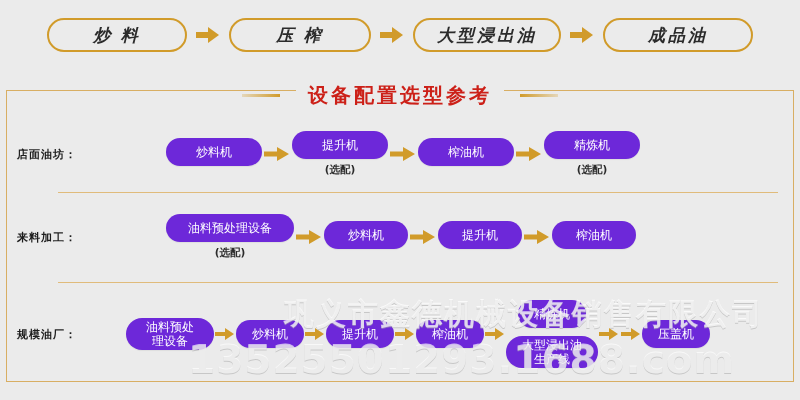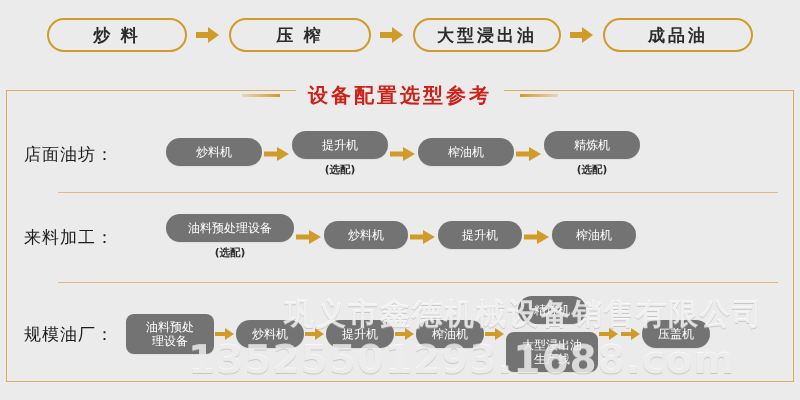--- a/index.html
+++ b/index.html
@@ -17,20 +17,21 @@
 
   
   #top-flow {
     position: absolute;
     left: 0; top: 0;
     width: 800px; height: 70px;
     display: flex;
     align-items: center;
     justify-content: center;
     gap: 0;
+    font-style: italic;
   }
   .top-pill {
     border: 2px solid #d19b2a;
     border-radius: 22px;
     height: 34px;
     background: #ebebeb;
     display: flex;
     align-items: center;
     justify-content: center;
     color: #2b2b2b;
@@ -118,59 +119,59 @@
     width: 788px;
     display: flex;
     align-items: center;
   }
   #row-1 { top: 120px; height: 68px; }
   #row-2 { top: 198px; height: 78px; }
   #row-3 { top: 288px; height: 92px; }
 
   .row-label {
     width: 160px;
-    padding-left: 18px;
+    padding-left: 11px;
     box-sizing: border-box;
-    font-size: 17px;
-    font-weight: normal;
+    font-size: 11px;
+    font-weight: bold;
     color: #1d1d1d;
     letter-spacing: 1px;
     font-family: "DejaVu Sans", "Liberation Sans", sans-serif;
     white-space: nowrap;
   }
   .row-steps {
     flex: 1;
     display: flex;
     align-items: center;
   }
 
   .step {
     display: flex;
     flex-direction: column;
     align-items: center;
     position: relative;
   }
   .pill {
-    background: #737373;
+    background: #6d28d9;
     border-radius: 13px;
     color: #ffffff;
     font-size: 12px;
     display: flex;
     align-items: center;
     justify-content: center;
     text-align: center;
     line-height: 1.2;
     box-sizing: border-box;
     padding: 0 6px;
     font-family: "DejaVu Sans", "Liberation Sans", sans-serif;
     white-space: pre-line;
     box-shadow: 0 1px 1px rgba(0,0,0,0.06);
   }
   .pill.h1 { height: 28px; border-radius: 14px; }
-  .pill.h2 { height: 40px; border-radius: 8px; }
+  .pill.h2 { height: 32px; border-radius: 16px; }
   .optional {
     margin-top: 4px;
     font-size: 10.5px;
     font-weight: bold;
     color: #2b2b2b;
     font-family: "DejaVu Sans", "Liberation Sans", sans-serif;
     white-space: nowrap;
   }
   .optional.blank { visibility: hidden; }
 

